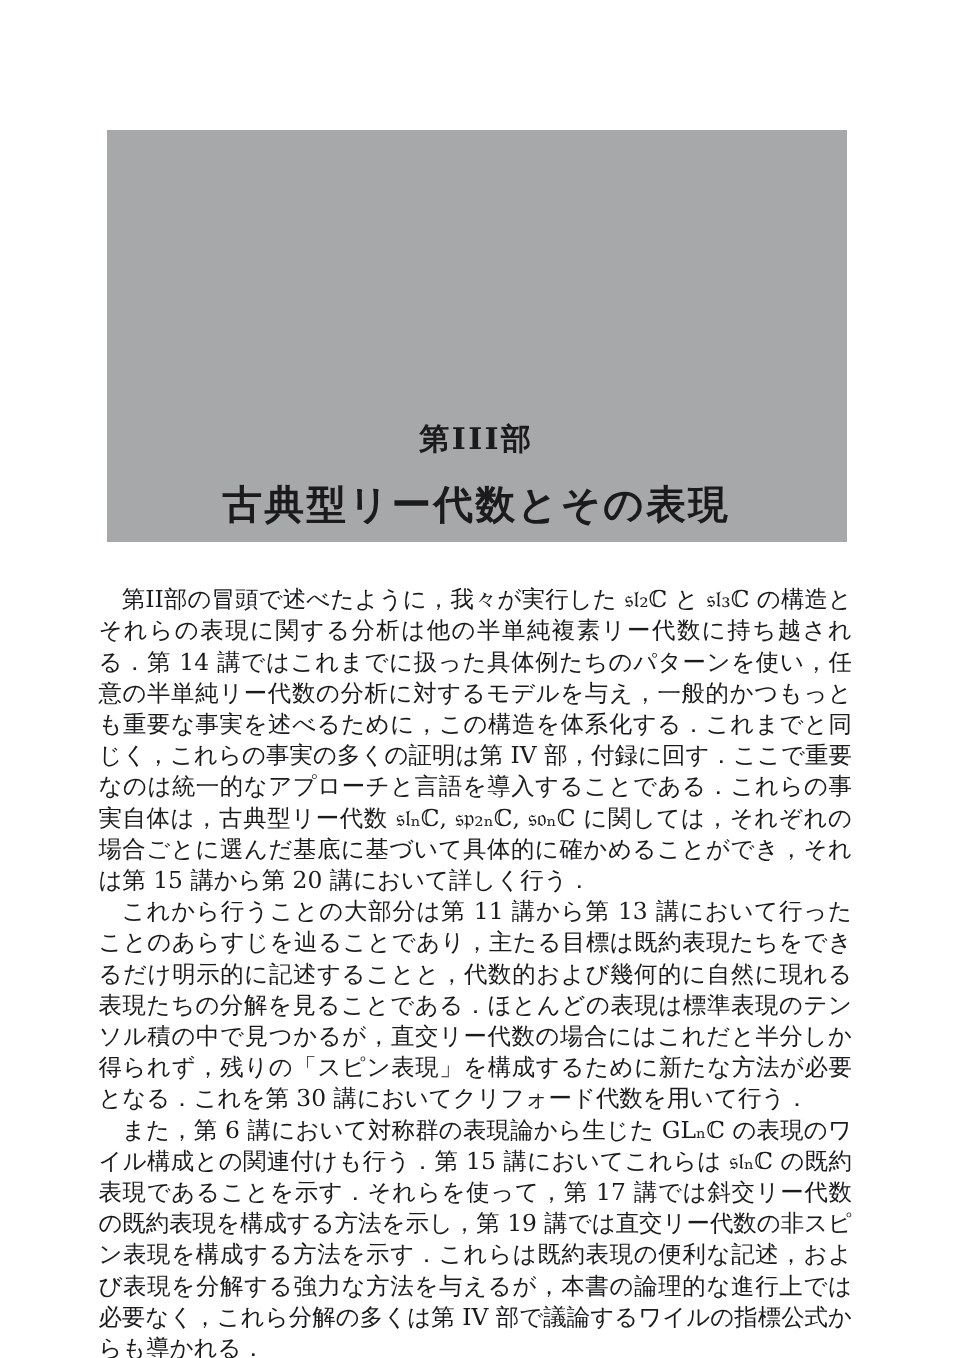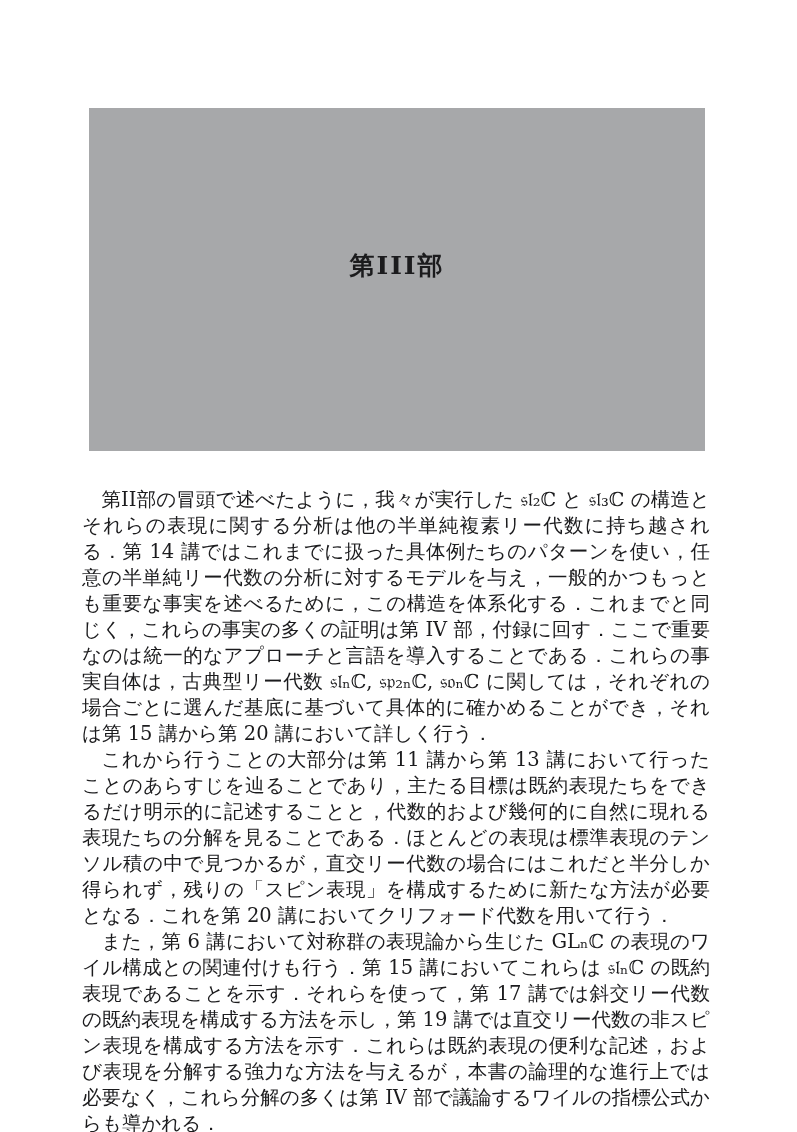--- a/index.html
+++ b/index.html
@@ -26,21 +26,21 @@
   .part-box {
     position: absolute;
     left: 89px;
     top: 108px;
     width: 616px;
     height: 343px;
     background: var(--part-box-background);
     display: flex;
     flex-direction: column;
     align-items: center;
-    justify-content: center;
+    justify-content: flex-end;
     gap: 26px;
     transform: translateZ(0);
   }
   .part-box-inner {
     display: flex;
     flex-direction: column;
     align-items: center;
     gap: 26px;
     transform: translateY(-14px);
   }
@@ -73,22 +73,23 @@
   }
 </style>
 </head>
 <body>
 
 <div class="page">
 
   <div class="part-box">
     <div class="part-box-inner">
       <div class="part-number">第III部</div>
+      <div class="part-title">古典型リー代数とその表現</div>
     </div>
   </div>
 
   <div class="body-text">
     <p>第II部の冒頭で述べたように，我々が実行した 𝔰𝔩₂ℂ と 𝔰𝔩₃ℂ の構造とそれらの表現に関する分析は他の半単純複素リー代数に持ち越される．第 14 講ではこれまでに扱った具体例たちのパターンを使い，任意の半単純リー代数の分析に対するモデルを与え，一般的かつもっとも重要な事実を述べるために，この構造を体系化する．これまでと同じく，これらの事実の多くの証明は第 IV 部，付録に回す．ここで重要なのは統一的なアプローチと言語を導入することである．これらの事実自体は，古典型リー代数 𝔰𝔩ₙℂ, 𝔰𝔭₂ₙℂ, 𝔰𝔬ₙℂ に関しては，それぞれの場合ごとに選んだ基底に基づいて具体的に確かめることができ，それは第 15 講から第 20 講において詳しく行う．</p>
-    <p>これから行うことの大部分は第 11 講から第 13 講において行ったことのあらすじを辿ることであり，主たる目標は既約表現たちをできるだけ明示的に記述することと，代数的および幾何的に自然に現れる表現たちの分解を見ることである．ほとんどの表現は標準表現のテンソル積の中で見つかるが，直交リー代数の場合にはこれだと半分しか得られず，残りの「スピン表現」を構成するために新たな方法が必要となる．これを第 20 講においてクリフォード代数を用いて行う．</p>
+    <p>これから行うことの大部分は第 11 講から第 13 講において行ったことのあらすじを辿ることであり，主たる目標は既約表現たちをできるだけ明示的に記述することと，代数的および幾何的に自然に現れる表現たちの分解を見ることである．ほとんどの表現は標準表現のテンソル積の中で見つかるが，直交リー代数の場合にはこれだと半分しか得られず，残りの「スピン表現」を構成するために新たな方法が必要となる．これを第 30 講においてクリフォード代数を用いて行う．</p>
     <p>また，第 6 講において対称群の表現論から生じた GLₙℂ の表現のワイル構成との関連付けも行う．第 15 講においてこれらは 𝔰𝔩ₙℂ の既約表現であることを示す．それらを使って，第 17 講では斜交リー代数の既約表現を構成する方法を示し，第 19 講では直交リー代数の非スピン表現を構成する方法を示す．これらは既約表現の便利な記述，および表現を分解する強力な方法を与えるが，本書の論理的な進行上では必要なく，これら分解の多くは第 IV 部で議論するワイルの指標公式からも導かれる．</p>
   </div>
 
 </div>
 
 </body></html>

